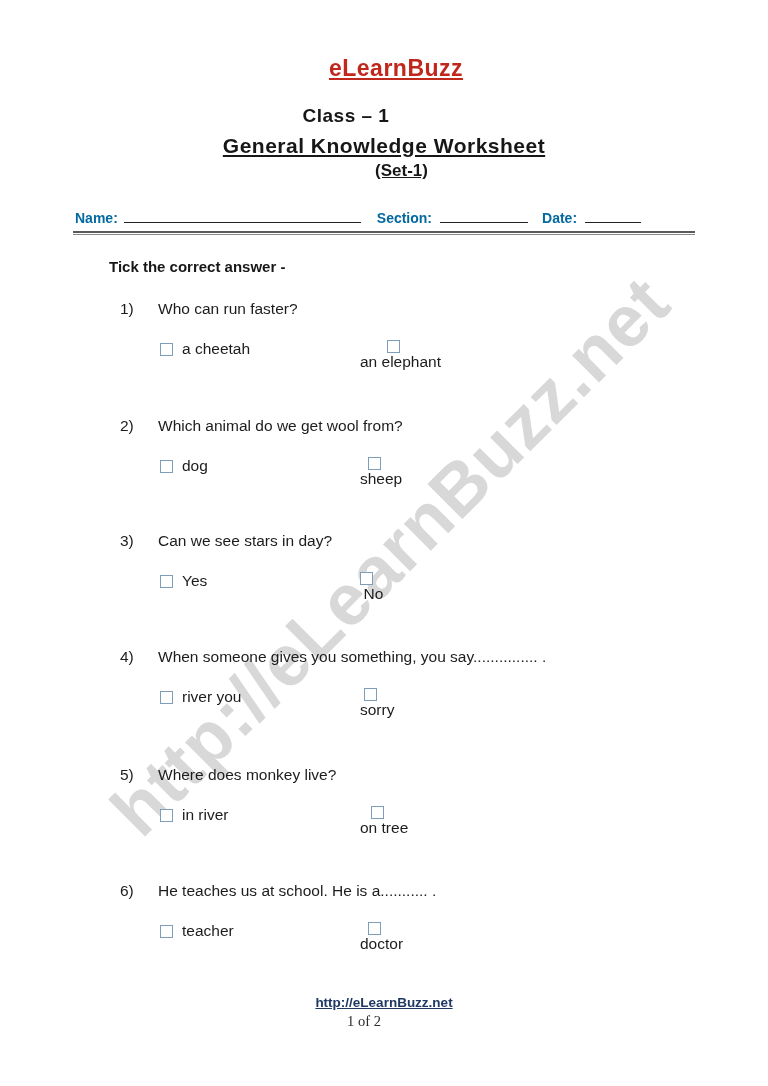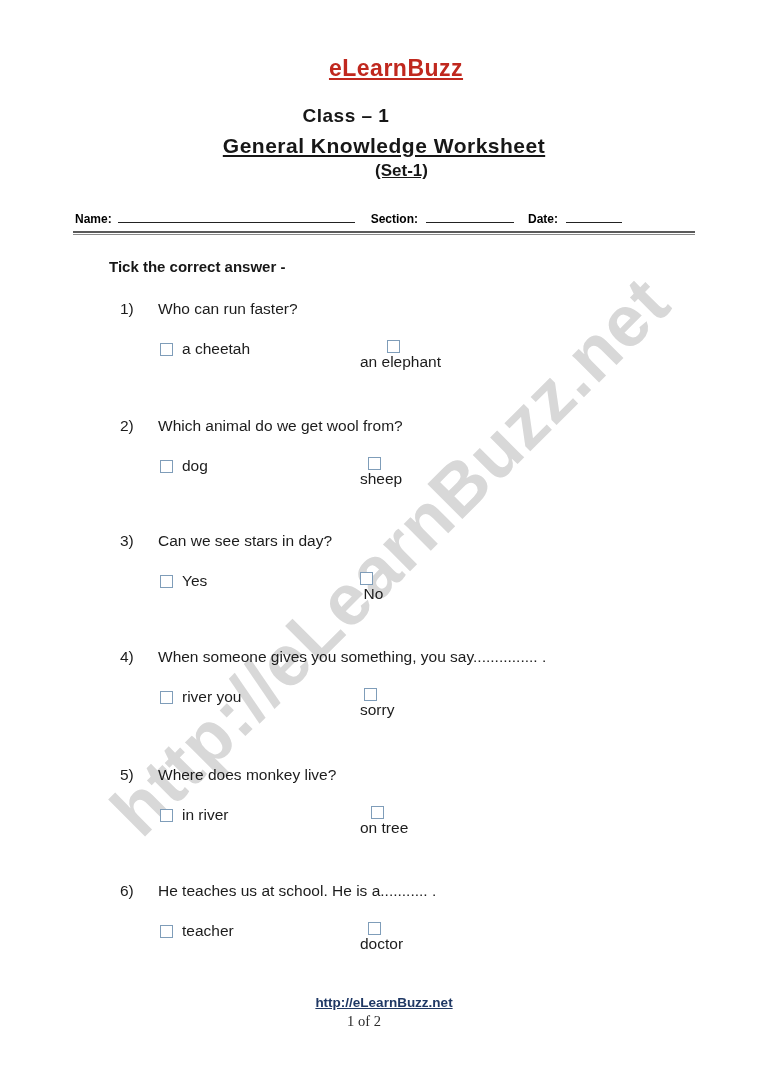--- a/index.html
+++ b/index.html
@@ -57,21 +57,21 @@
   .set-label {
     position: absolute; top: 161px; left: 0; width: 768px;
     text-align: center;
     font-size: 17px; font-weight: bold; color: #171717;
     text-decoration: underline;
     padding-left: 35px;
   }
   
   .form-line {
     position: absolute; top: 208px; left: 75px; width: 620px;
-    font-size: 12px; font-weight: bold; color: #000000;
+    font-size: 14px; font-weight: bold; color: #0369a1;
     white-space: nowrap;
   }
   .form-line .lbl { display: inline-block; }
   .blank {
     display: inline-block;
     border-bottom: 1.5px solid #222;
     height: 15px;
     vertical-align: baseline;
   }
   .blank.name    { width: 237px; margin-left: 6px; margin-right: 16px; }

